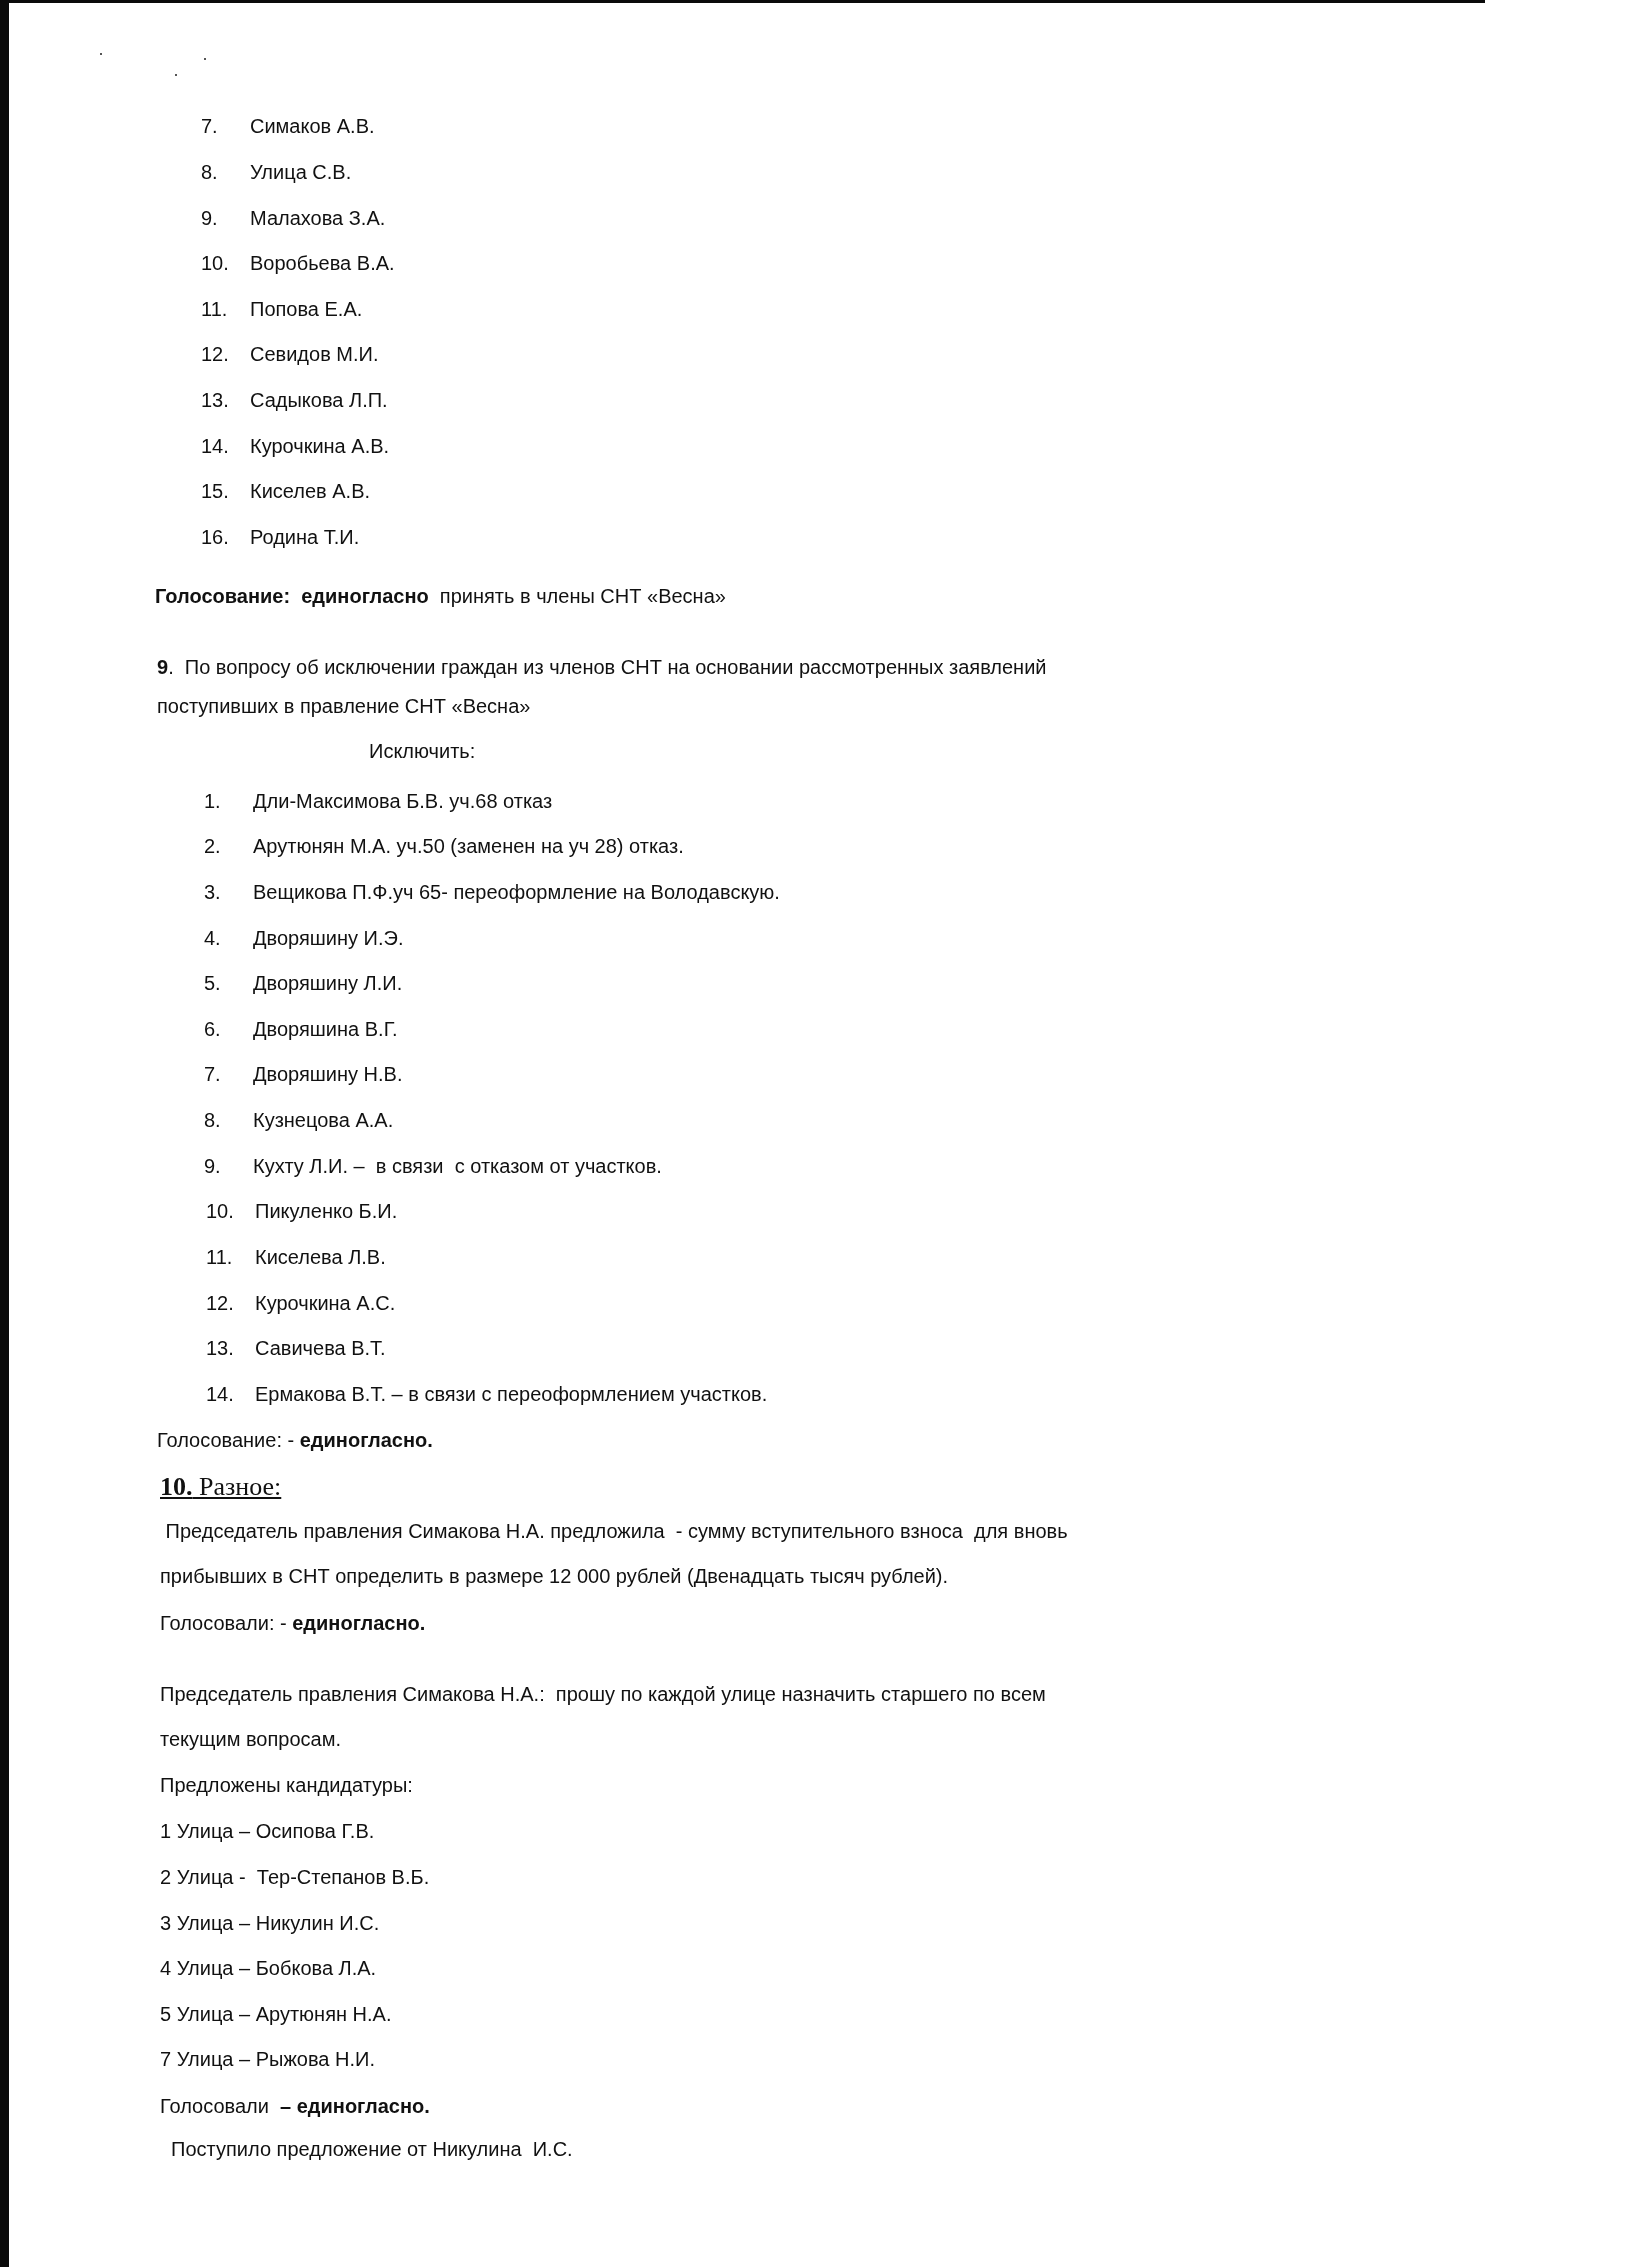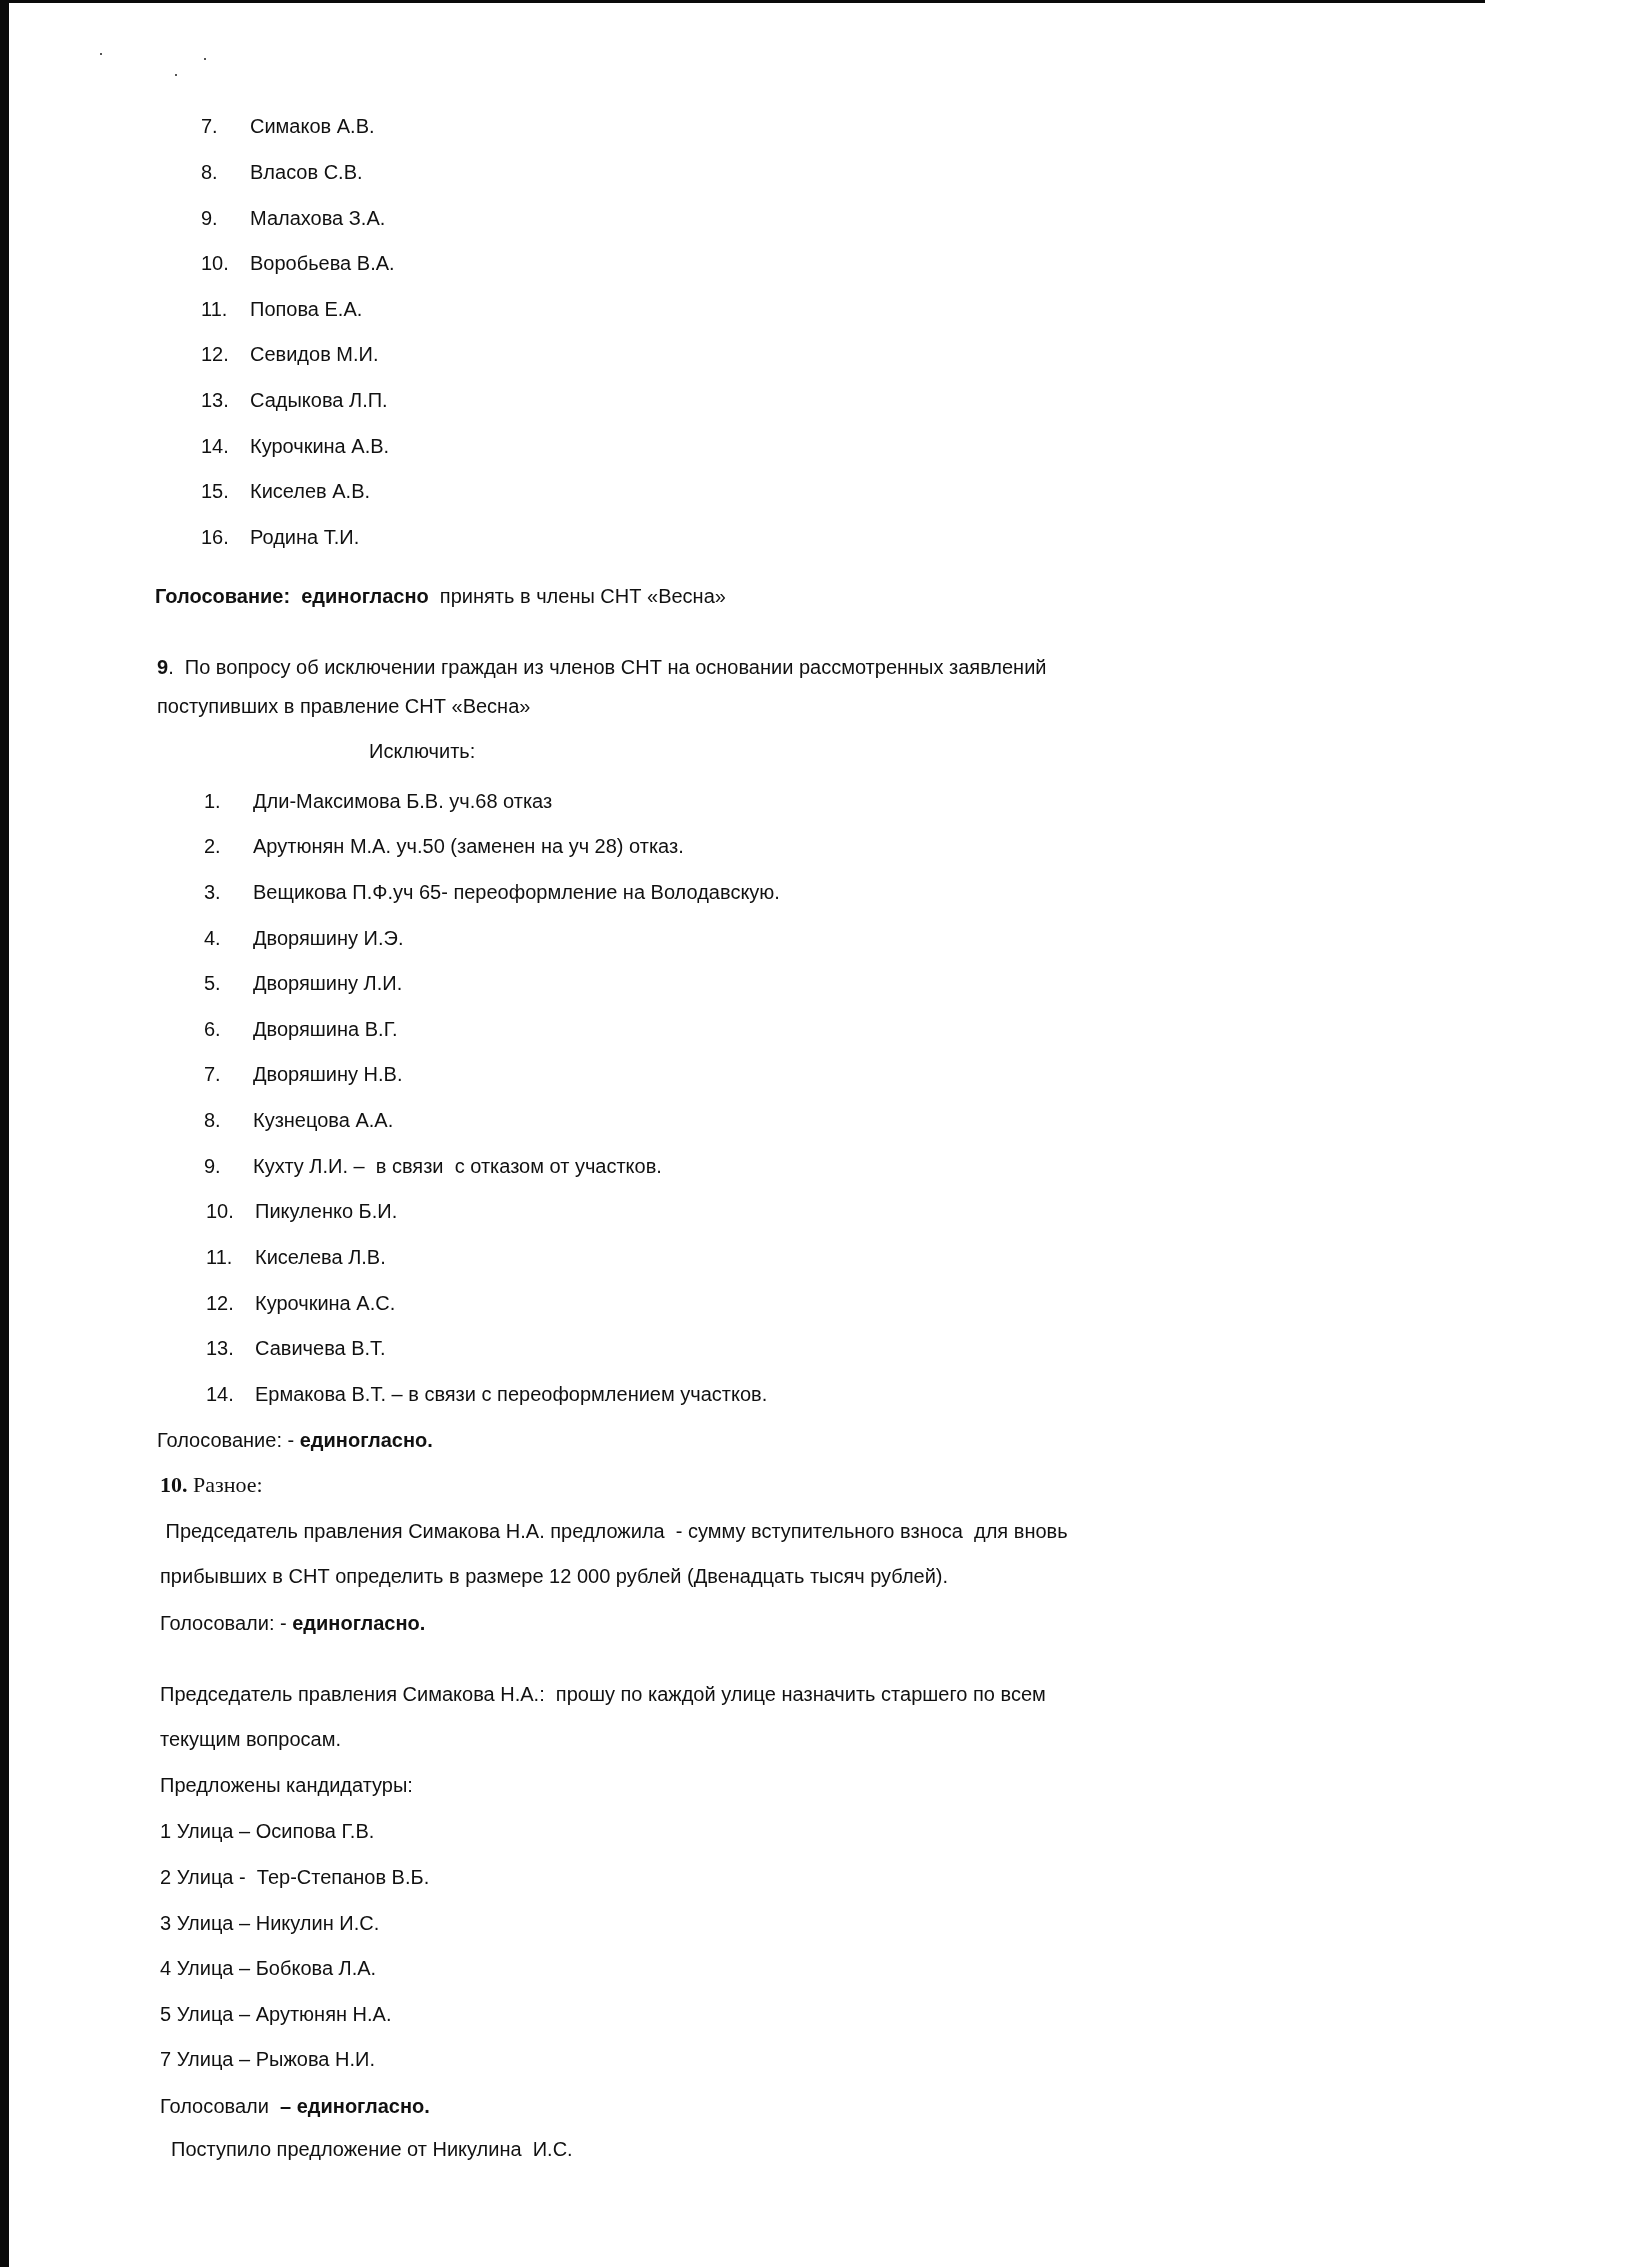--- a/index.html
+++ b/index.html
@@ -11,34 +11,34 @@
     position: absolute;
     font-family: "Liberation Sans", "DejaVu Sans", sans-serif;
     font-size: 20px;
     color: #111;
     white-space: pre;
     line-height: 1;
     transform-origin: 0 100%;
   }
   .line .num { display: inline-block; width: 49px; }
   .b { font-weight: bold; margin-top: 40px; }
-  .serif { font-family: "Liberation Serif", "DejaVu Serif", serif; font-size: 22px; }
+  .serif { font-family: "Liberation Serif", "DejaVu Serif", serif; font-size: 26px; text-decoration: underline; }
 </style>
 </head>
 <body>
 
 <div class="scan-border-left"></div>
 <div class="scan-border-top"></div>
 <div class="speck" style="left:100px;top:53px;"></div>
 <div class="speck" style="left:204px;top:58px;"></div>
 <div class="speck" style="left:175px;top:74px;"></div>
 
 <div>
   <div class="line" style="left:201px;top:116px;"><span class="num">7.</span><span>Симаков А.В.</span></div>
-  <div class="line" style="left:201px;top:162px;"><span class="num">8.</span><span>Власов С.В.</span></div>
+  <div class="line" style="left:201px;top:162px;"><span class="num">8.</span><span>Улица С.В.</span></div>
   <div class="line" style="left:201px;top:208px;"><span class="num">9.</span><span>Малахова З.А.</span></div>
   <div class="line" style="left:201px;top:253px;"><span class="num">10.</span><span>Воробьева В.А.</span></div>
   <div class="line" style="left:201px;top:299px;"><span class="num">11.</span><span>Попова Е.А.</span></div>
   <div class="line" style="left:201px;top:344px;"><span class="num">12.</span><span>Севидов М.И.</span></div>
   <div class="line" style="left:201px;top:390px;"><span class="num">13.</span><span>Садыкова Л.П.</span></div>
   <div class="line" style="left:201px;top:436px;"><span class="num">14.</span><span>Курочкина А.В.</span></div>
   <div class="line" style="left:201px;top:481px;"><span class="num">15.</span><span>Киселев А.В.</span></div>
   <div class="line" style="left:201px;top:527px;"><span class="num">16.</span><span>Родина Т.И.</span></div>
 </div>
 

